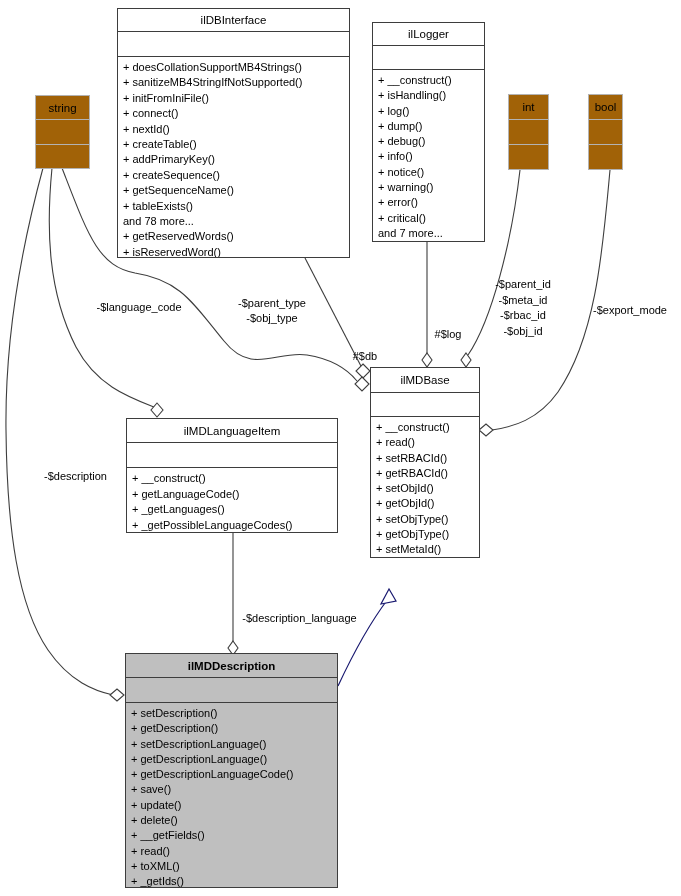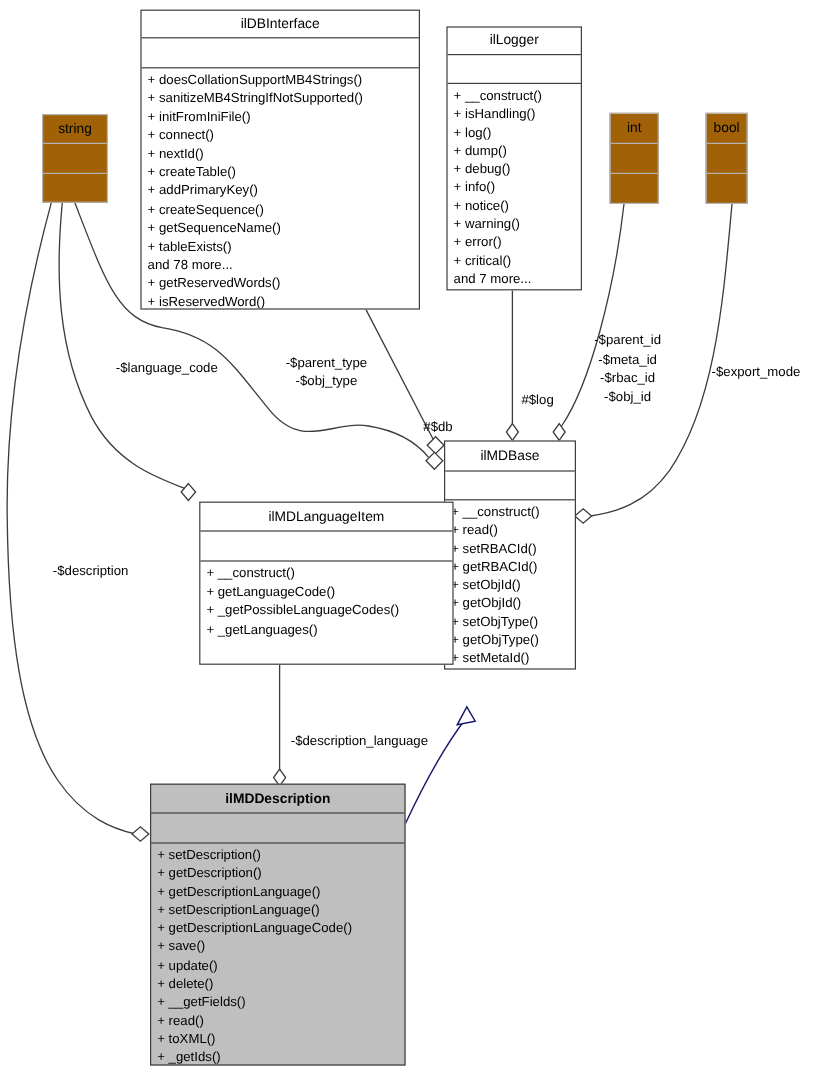--- a/index.html
+++ b/index.html
@@ -137,39 +137,39 @@
         <div class="mline">+ setObjId()</div>
         <div class="mline">+ getObjId()</div>
         <div class="mline">+ setObjType()</div>
         <div class="mline">+ getObjType()</div>
         <div class="mline">+ setMetaId()</div>
         <div class="mline">+ getObjId()</div>
         <div class="mline">and 11 more...</div>
       </div>
   </div>
 
-  <div class="classbox" style="left:126px; top:418px; width:212px; height:136px;margin-left:40px;">
+  <div class="classbox" style="left:126px; top:418px; width:212px; height:115px;">
     <div class="box-title" style="height:23px;">ilMDLanguageItem</div>
     <div class="box-attrs" style="height:24px;"></div>
     <div class="box-methods" style="line-height:15.6px;">
         <div class="mline">+ __construct()</div>
         <div class="mline">+ getLanguageCode()</div>
+        <div class="mline">+ _getLanguages()</div>
         <div class="mline">+ _getPossibleLanguageCodes()</div>
-        <div class="mline">+ _getLanguages()</div>
       </div>
   </div>
 
   <div class="classbox selected" style="left:125px; top:653px; width:213px; height:235px;">
     <div class="box-title" style="height:23px;font-weight:bold;">ilMDDescription</div>
     <div class="box-attrs" style="height:24px;"></div>
     <div class="box-methods" style="line-height:15.3px;">
         <div class="mline">+ setDescription()</div>
         <div class="mline">+ getDescription()</div>
+        <div class="mline">+ setDescriptionLanguage()</div>
         <div class="mline">+ getDescriptionLanguage()</div>
-        <div class="mline">+ setDescriptionLanguage()</div>
         <div class="mline">+ getDescriptionLanguageCode()</div>
         <div class="mline">+ save()</div>
         <div class="mline">+ update()</div>
         <div class="mline">+ delete()</div>
         <div class="mline">+ __getFields()</div>
         <div class="mline">+ read()</div>
         <div class="mline">+ toXML()</div>
         <div class="mline">+ _getIds()</div>
       </div>
   </div>

